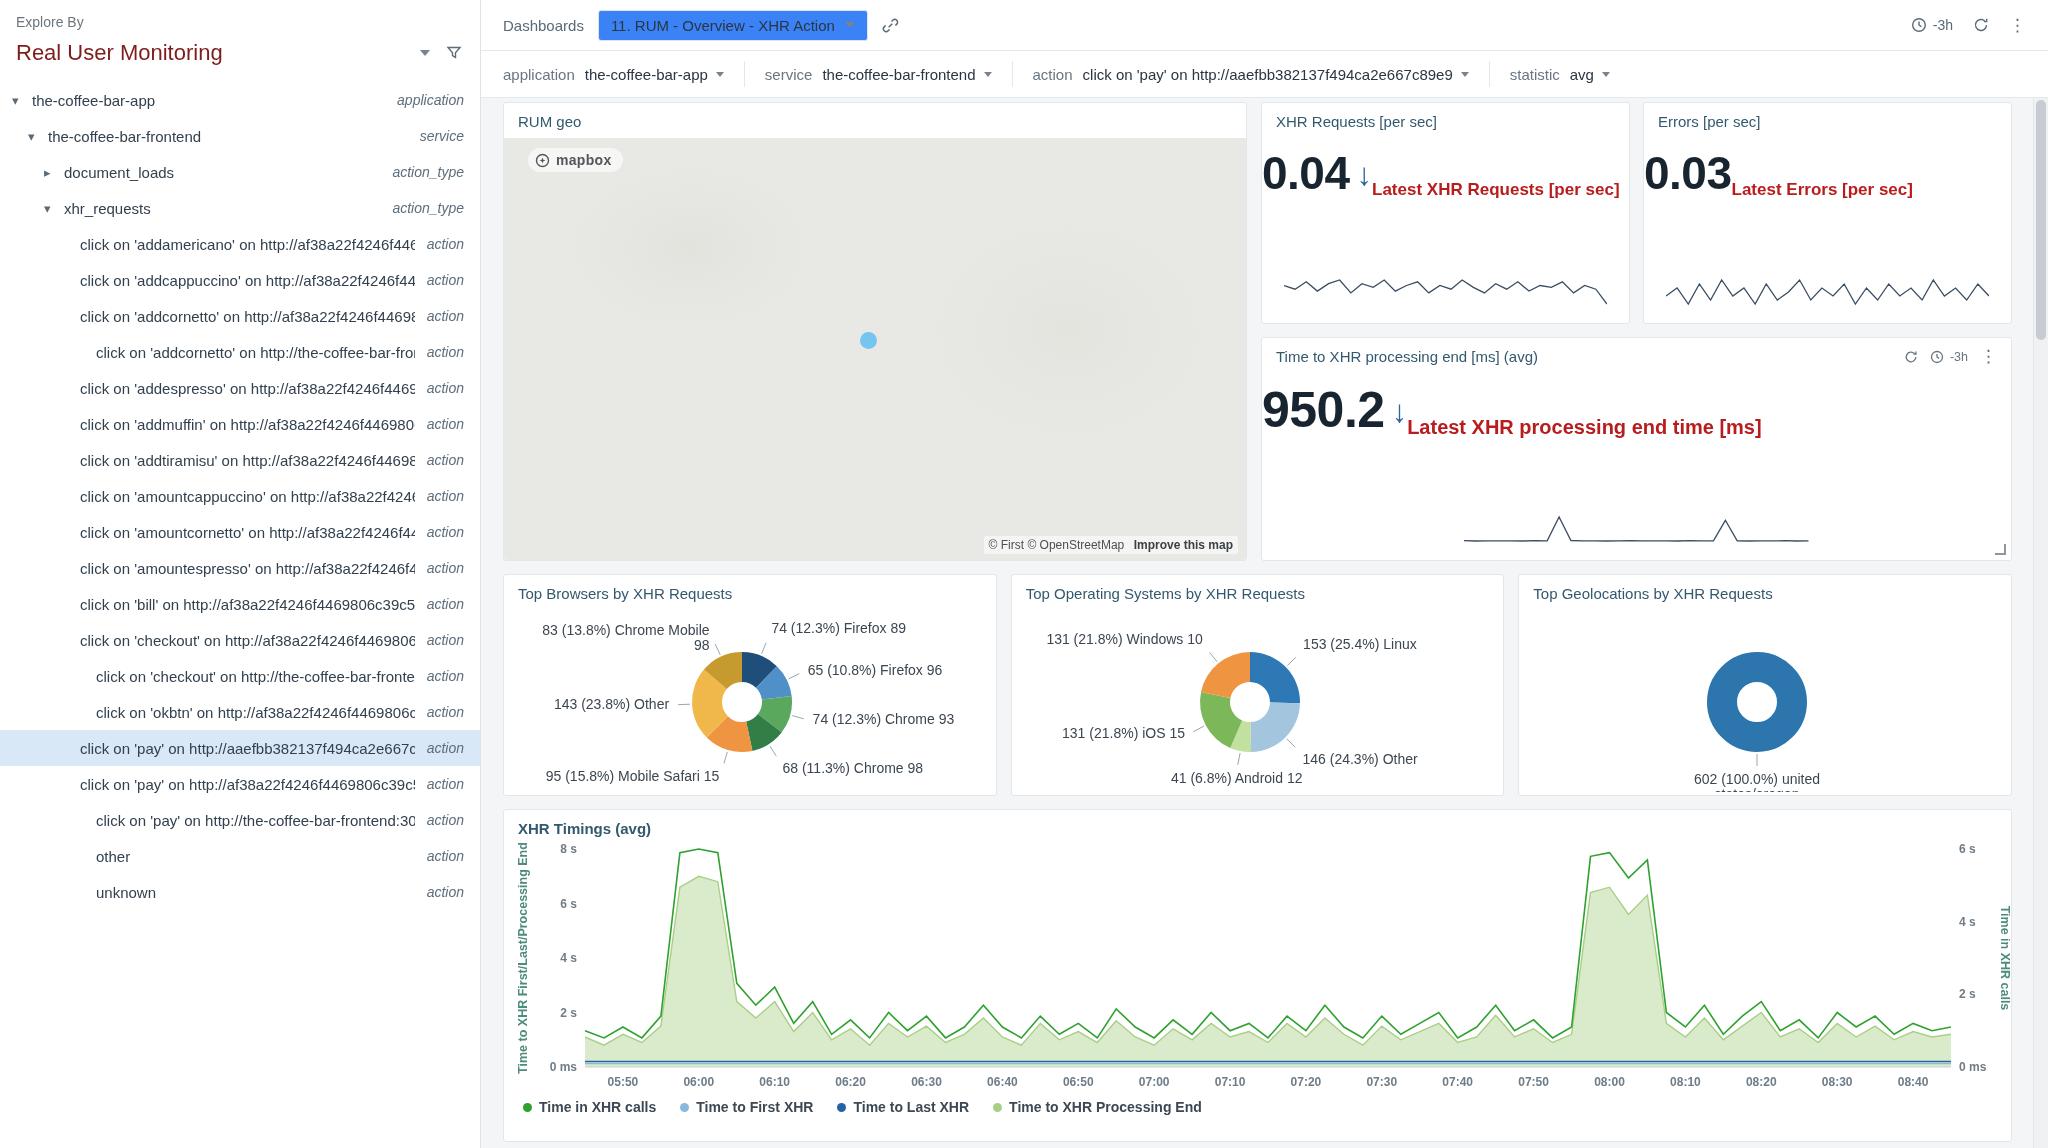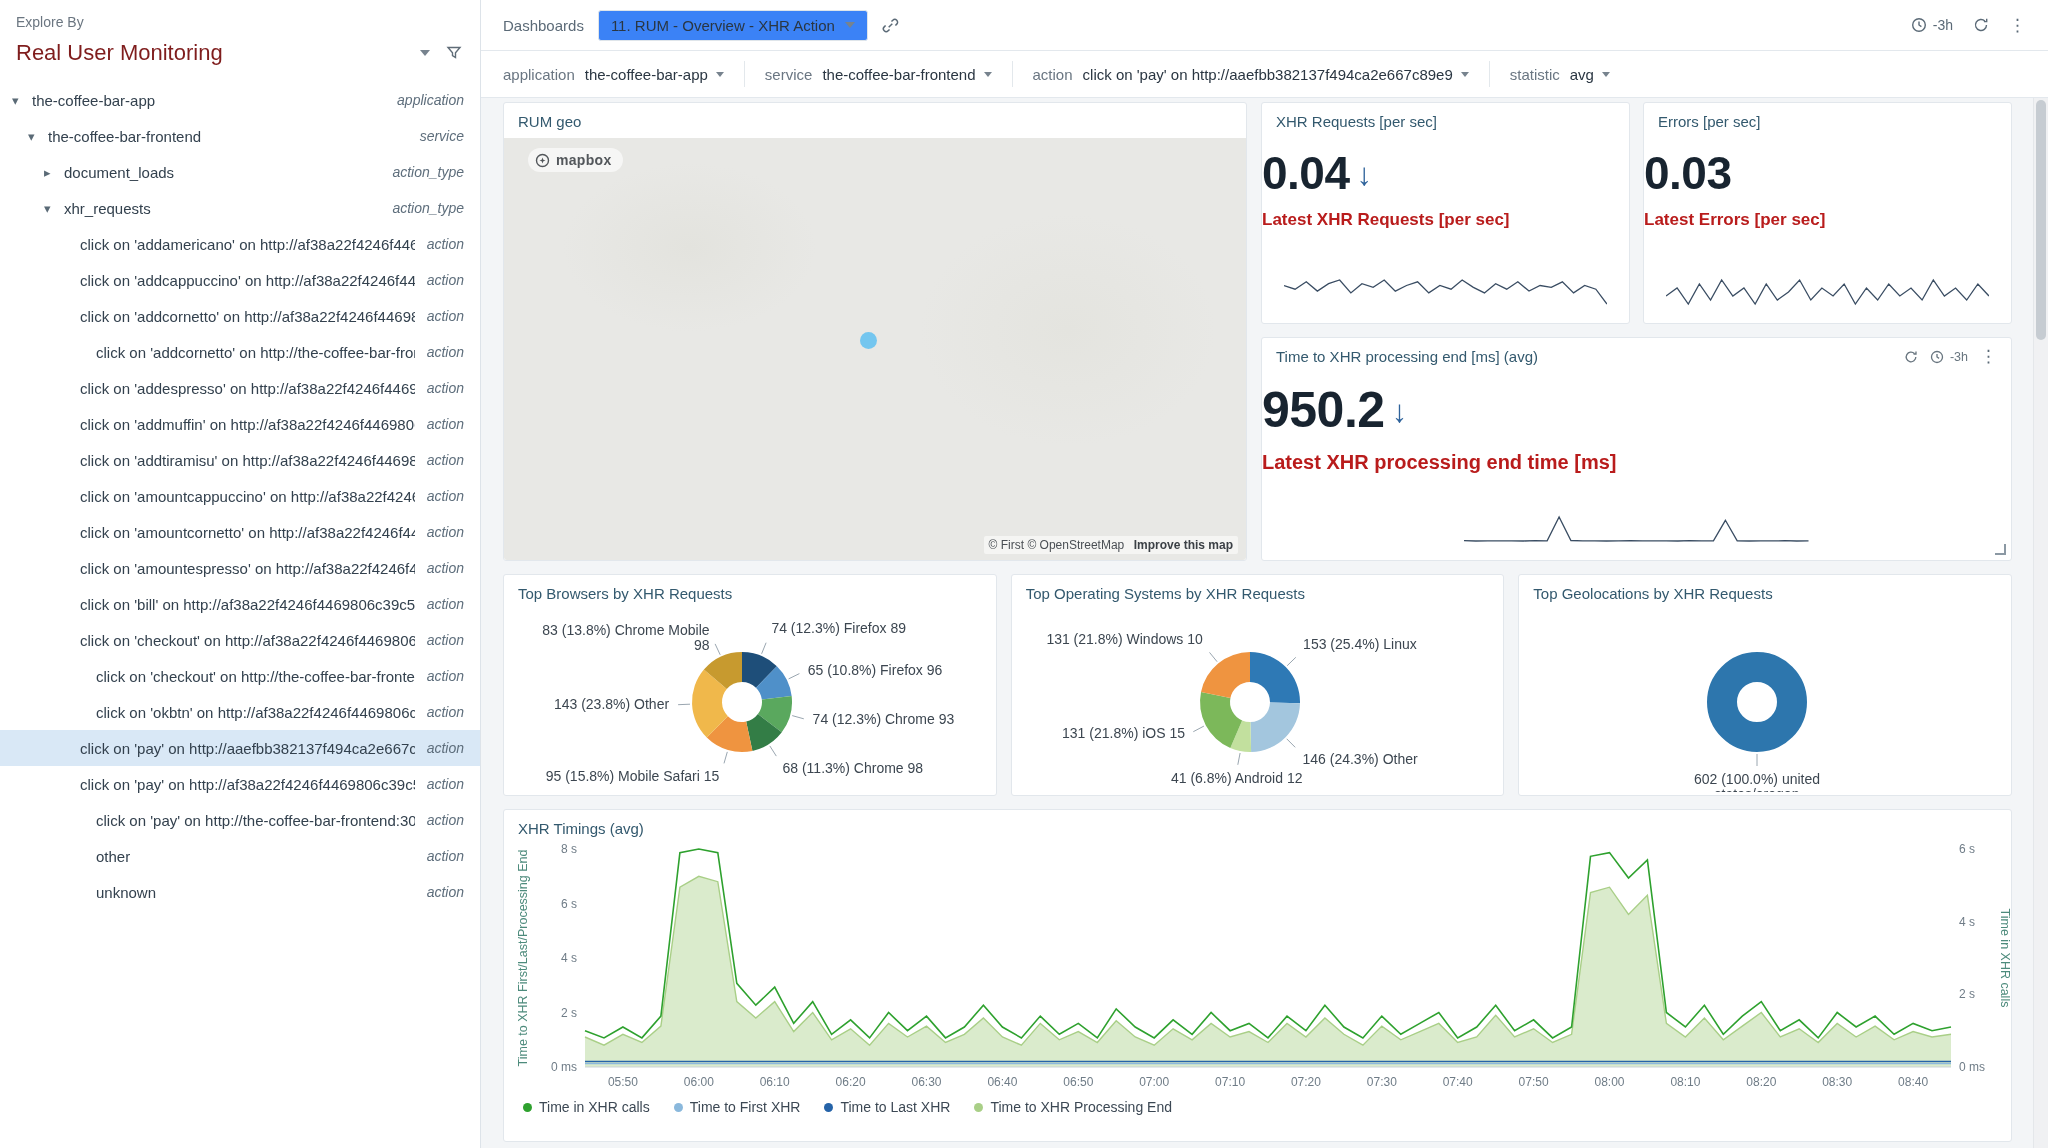--- a/index.html
+++ b/index.html
@@ -58,36 +58,36 @@
 
   .row-a{display:flex;gap:14px;height:459px;margin-bottom:13px;}
   .geo-panel{width:744px;}
   .row-a-right{flex:1;display:flex;flex-direction:column;gap:13px;}
   .row-a-top{display:flex;gap:13px;height:222px;}
   .metric-panel{flex:1;}
   .time-panel{flex:1;}
   .row-b{display:flex;gap:14px;height:222px;margin-bottom:13px;}
   .donut-panel{flex:1;min-width:0;}
   .row-c{height:333px;}
-  .row-c .panel{height:100%;}
+  .row-c .panel{height:100%;font-weight:bold;}
 
   .map{flex:1;position:relative;background:#e8e8e5;margin-top:4px;border-radius:0 0 3px 3px;overflow:hidden;}
   .map-blob1{position:absolute;left:8%;top:6%;width:34%;height:40%;border-radius:50%;
              background:radial-gradient(closest-side,#e3e3de,rgba(227,227,222,0));}
   .map-blob2{position:absolute;right:4%;top:18%;width:40%;height:55%;border-radius:50%;
              background:radial-gradient(closest-side,#e4e4df,rgba(228,228,223,0));}
   .map-dot{position:absolute;left:48%;top:46%;width:17px;height:17px;border-radius:50%;background:#74c6ef;}
   .mapbox-logo{position:absolute;left:24px;top:10px;display:flex;align-items:center;gap:6px;
                background:rgba(255,255,255,0.6);border-radius:13px;padding:4px 12px 4px 7px;
                color:#53575b;font-size:14px;font-weight:700;letter-spacing:0.3px;}
   .map-attr{position:absolute;right:8px;bottom:6px;font-size:12px;color:#4a4f54;
             background:rgba(255,255,255,0.55);padding:2px 5px;border-radius:2px;}
   .map-attr .improve{font-weight:700;color:#3c4146;margin-left:6px;cursor:pointer;}
 
-  .metric-center{display:flex;flex-direction:column;align-items:flex-start;margin-top:12px;}
+  .metric-center{display:flex;flex-direction:row;align-items:flex-end;margin-top:12px;}
   .metric-value-row{display:flex;align-items:center;}
   .metric-value{font-size:46px;font-weight:700;color:#182430;letter-spacing:-0.5px;}
   .metric-arrow{font-size:31px;color:#2f639b;margin-left:7px;margin-top:4px;}
   .metric-label{font-size:17px;font-weight:600;color:#b91c1c;margin-top:10px;}
   .spark-wrap{margin-top:auto;margin-bottom:16px;align-self:center;width:88%;height:30px;}
   .spark-wrap svg{width:100%;height:30px;display:block;}
   .time-panel .metric-value{font-size:50px;}
   .time-panel .metric-label{font-size:20px;margin-top:12px;}
   .time-panel .spark-wrap{width:46%;}
   .resize-corner{position:absolute;right:5px;bottom:5px;width:9px;height:9px;

